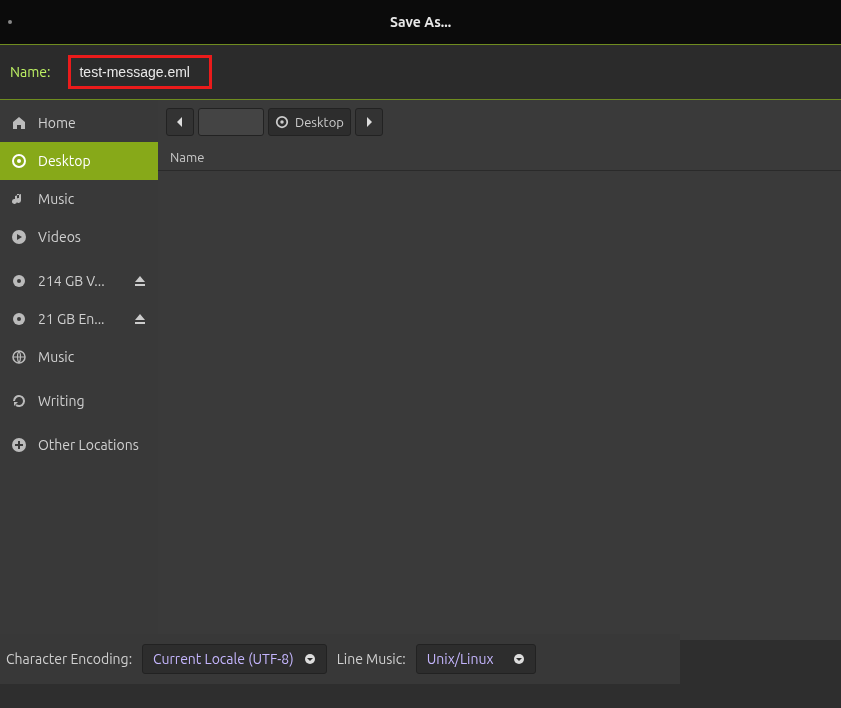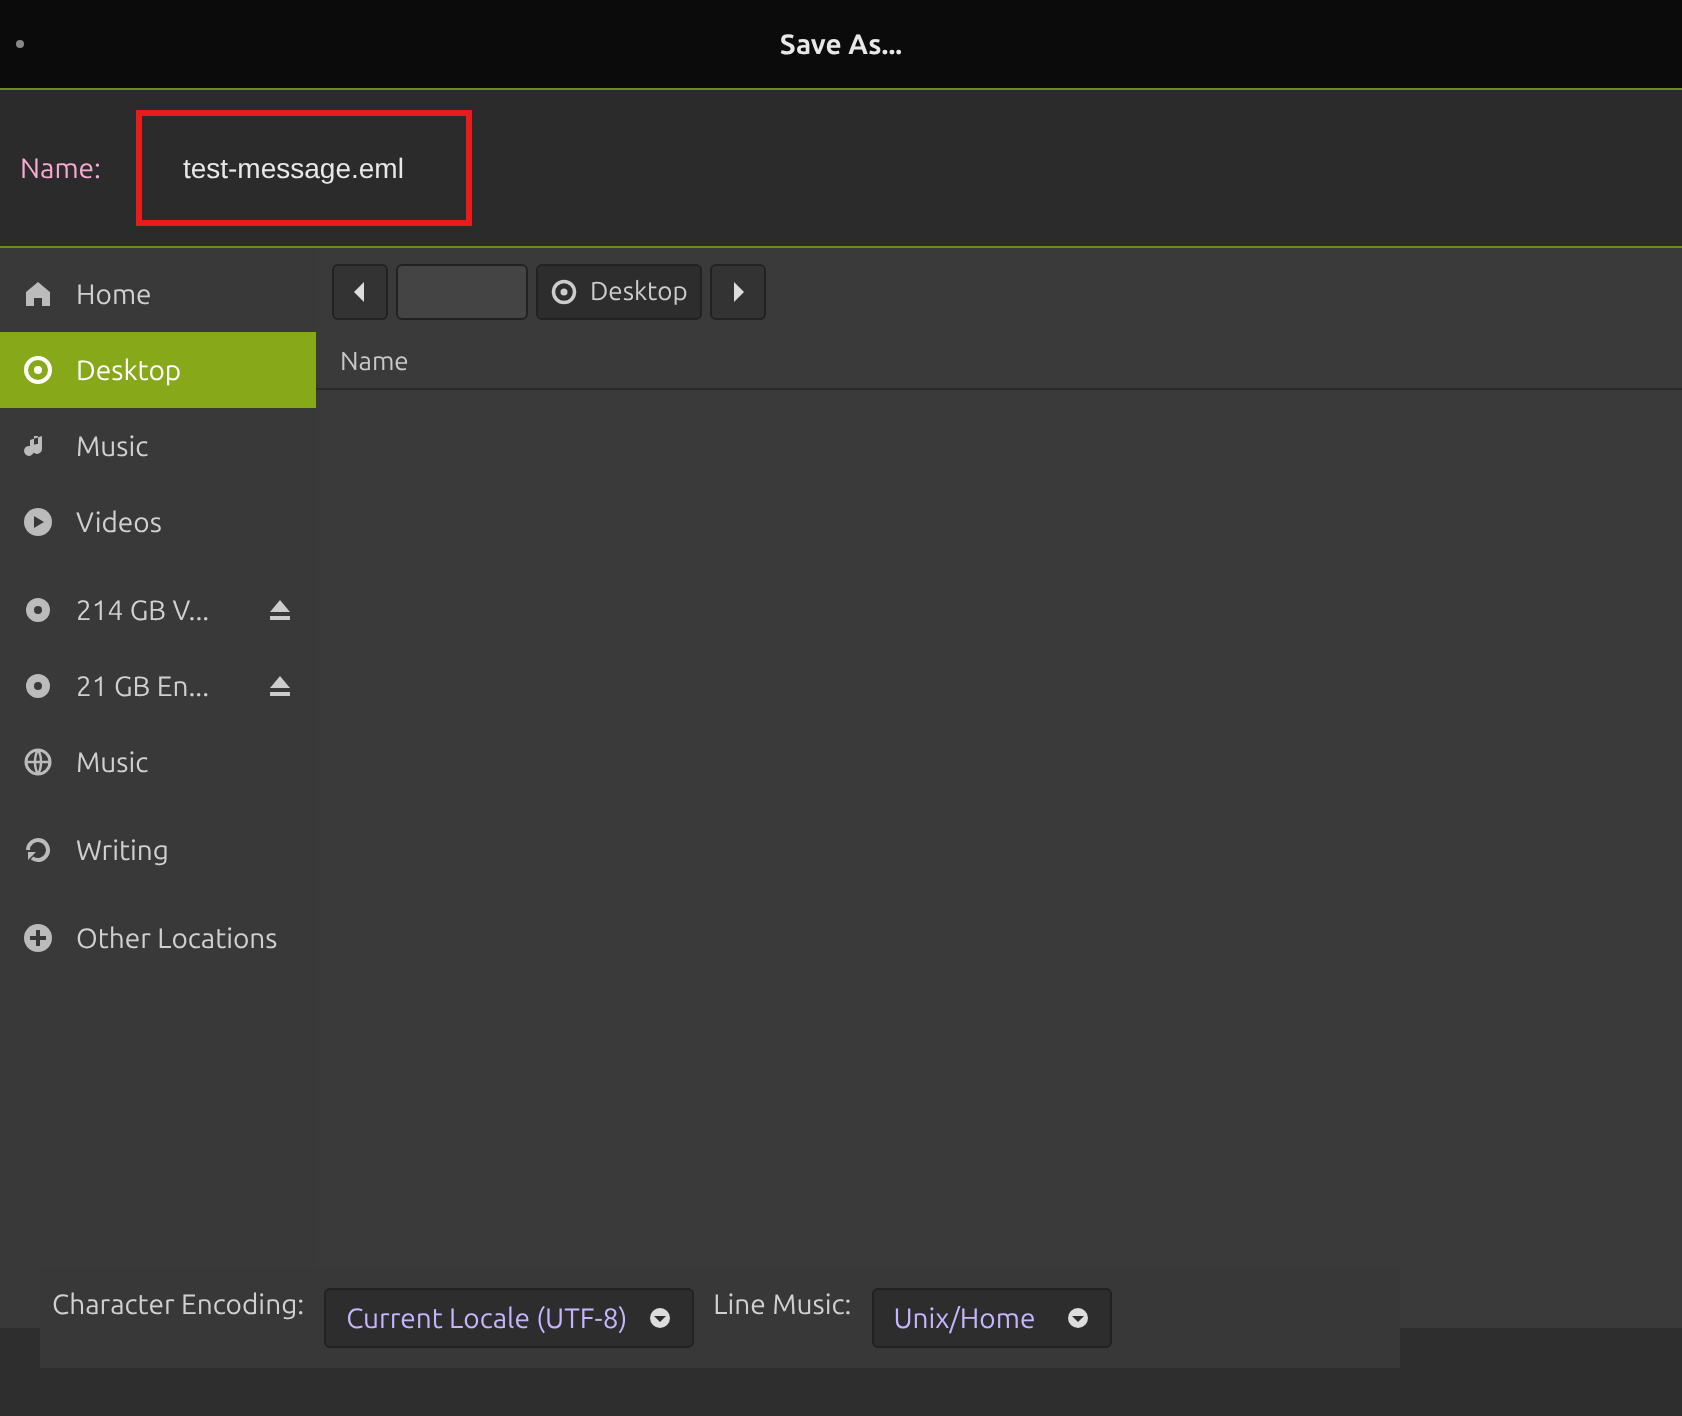--- a/index.html
+++ b/index.html
@@ -32,27 +32,27 @@
   }
   .name-row {
     display: flex;
     align-items: center;
     padding: 10px 10px;
     border-top: 1px solid #6f8c1f;
     border-bottom: 1px solid #6f8c1f;
     background: #2b2b2b;
   }
   .name-label {
-    color: #f9a8d4;
+    color: #bef264;
     font-size: 14px;
     margin-right: 18px;
   }
   .name-input-wrap {
     border: 3px solid #ea1b1b;
-    padding: 16px;
+    padding: 4px;
     display: inline-flex;
   }
   .name-input {
     background: #2b2b2b;
     border: none;
     color: #e8e8e8;
     font-size: 14px;
     padding: 2px 4px;
     width: 130px;
     outline: none;
@@ -149,24 +149,24 @@
     flex: 1;
     background: #3a3a3a;
   }
   .bottom-bar {
     position: absolute;
     bottom: 24px;
     left: 0;
     width: 680px;
     padding: 10px 6px;
     display: flex;
+    align-items: center;
     gap: 10px;
     background: #383838;
     font-size: 14px;
-    margin-left: 20px;
   }
   .combo {
     background: #2d2d2d;
     border: 1px solid #222;
     border-radius: 3px;
     height: 30px;
     display: inline-flex;
     align-items: center;
     padding: 0 10px;
     gap: 10px;
@@ -338,21 +338,21 @@
     <span>Current Locale (UTF-8)</span>
     <span class="caret">
       <svg width="12" height="12" viewBox="0 0 12 12">
           <circle cx="6" cy="6" r="5" fill="#ddd"></circle>
           <path fill="#2d2d2d" d="M3 5l3 3 3-3z"></path>
         </svg>
     </span>
   </div>
   <span>Line Music:</span>
   <div class="combo" style="min-width:120px;justify-content:space-between">
-    <span>Unix/Home</span>
+    <span>Unix/Linux</span>
     <span class="caret">
       <svg width="12" height="12" viewBox="0 0 12 12">
           <circle cx="6" cy="6" r="5" fill="#ddd"></circle>
           <path fill="#2d2d2d" d="M3 5l3 3 3-3z"></path>
         </svg>
     </span>
   </div>
 </div>
 
 </body></html>

